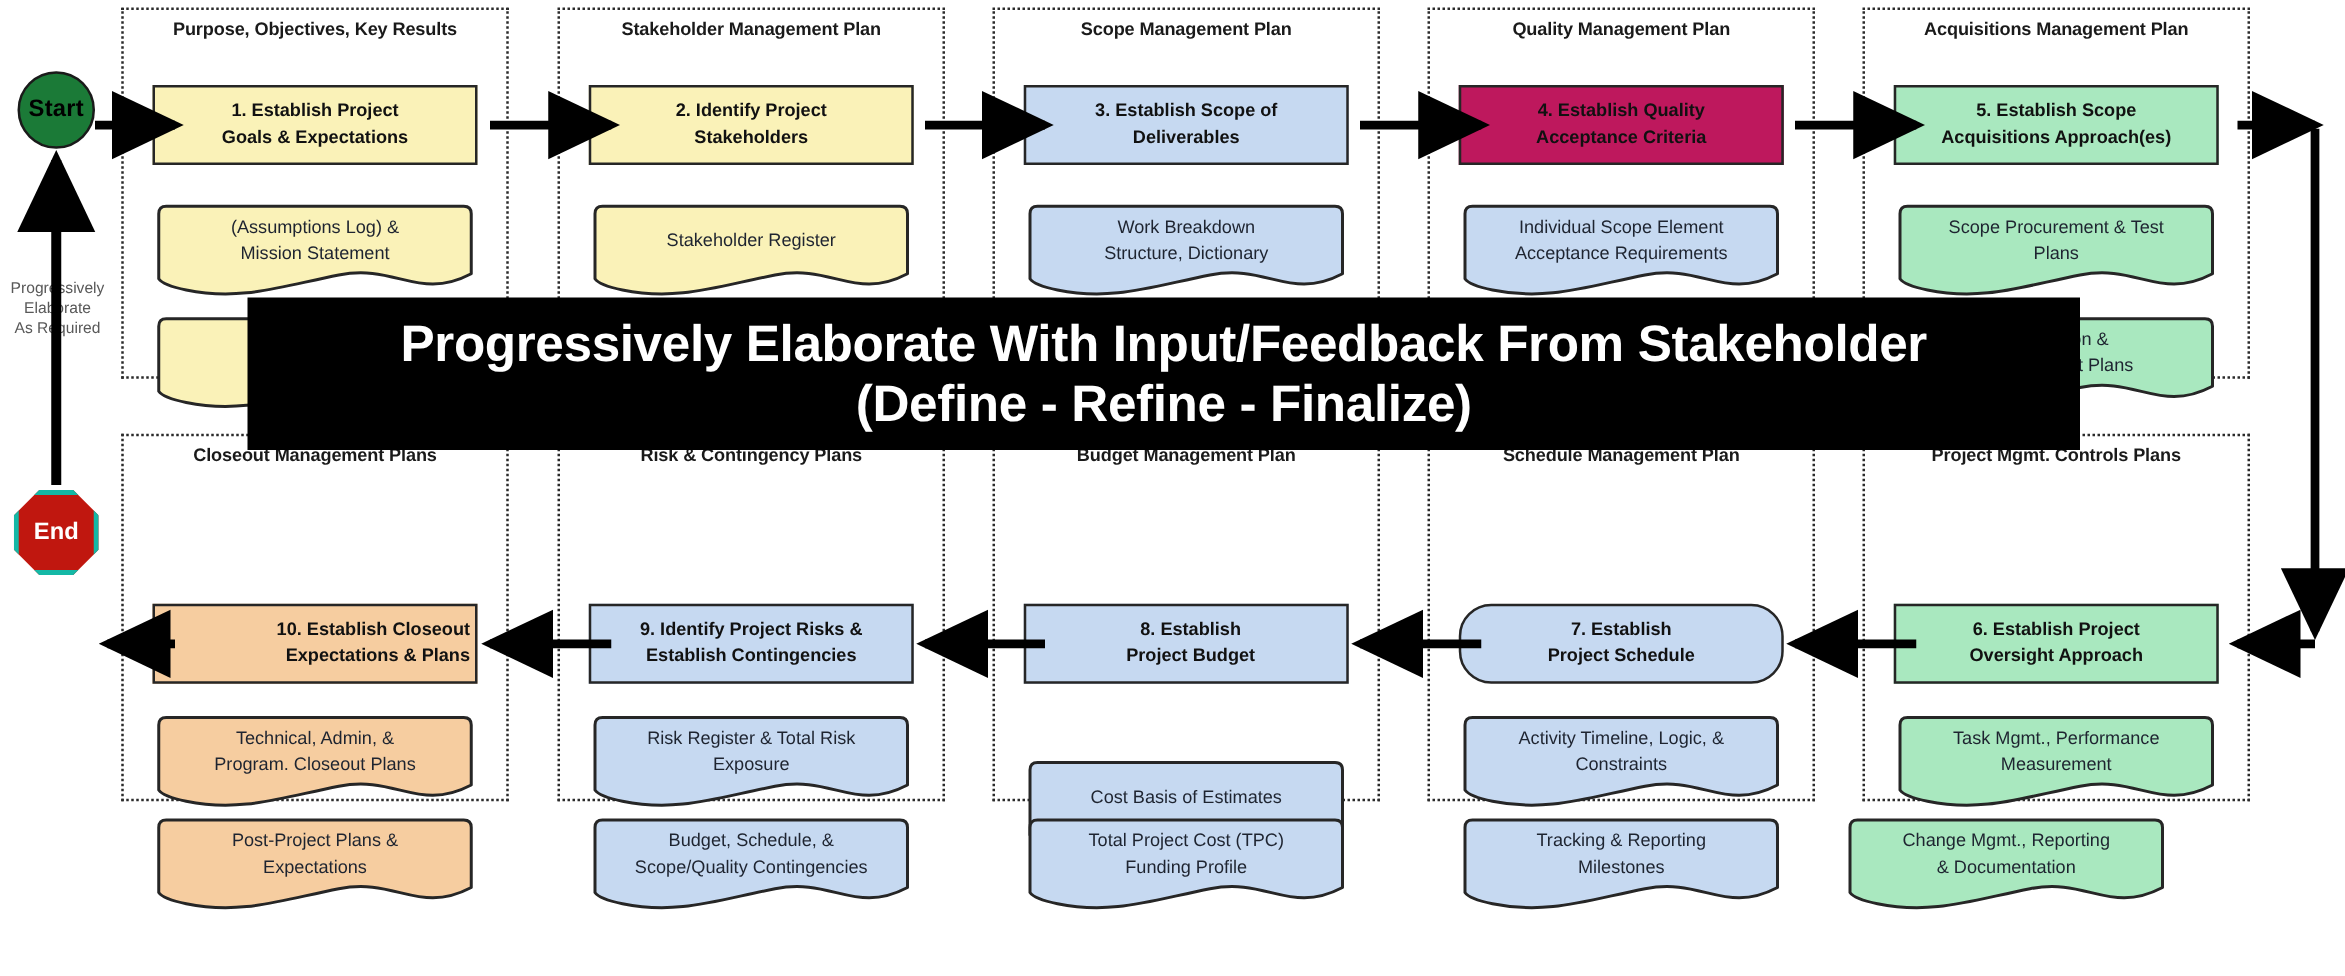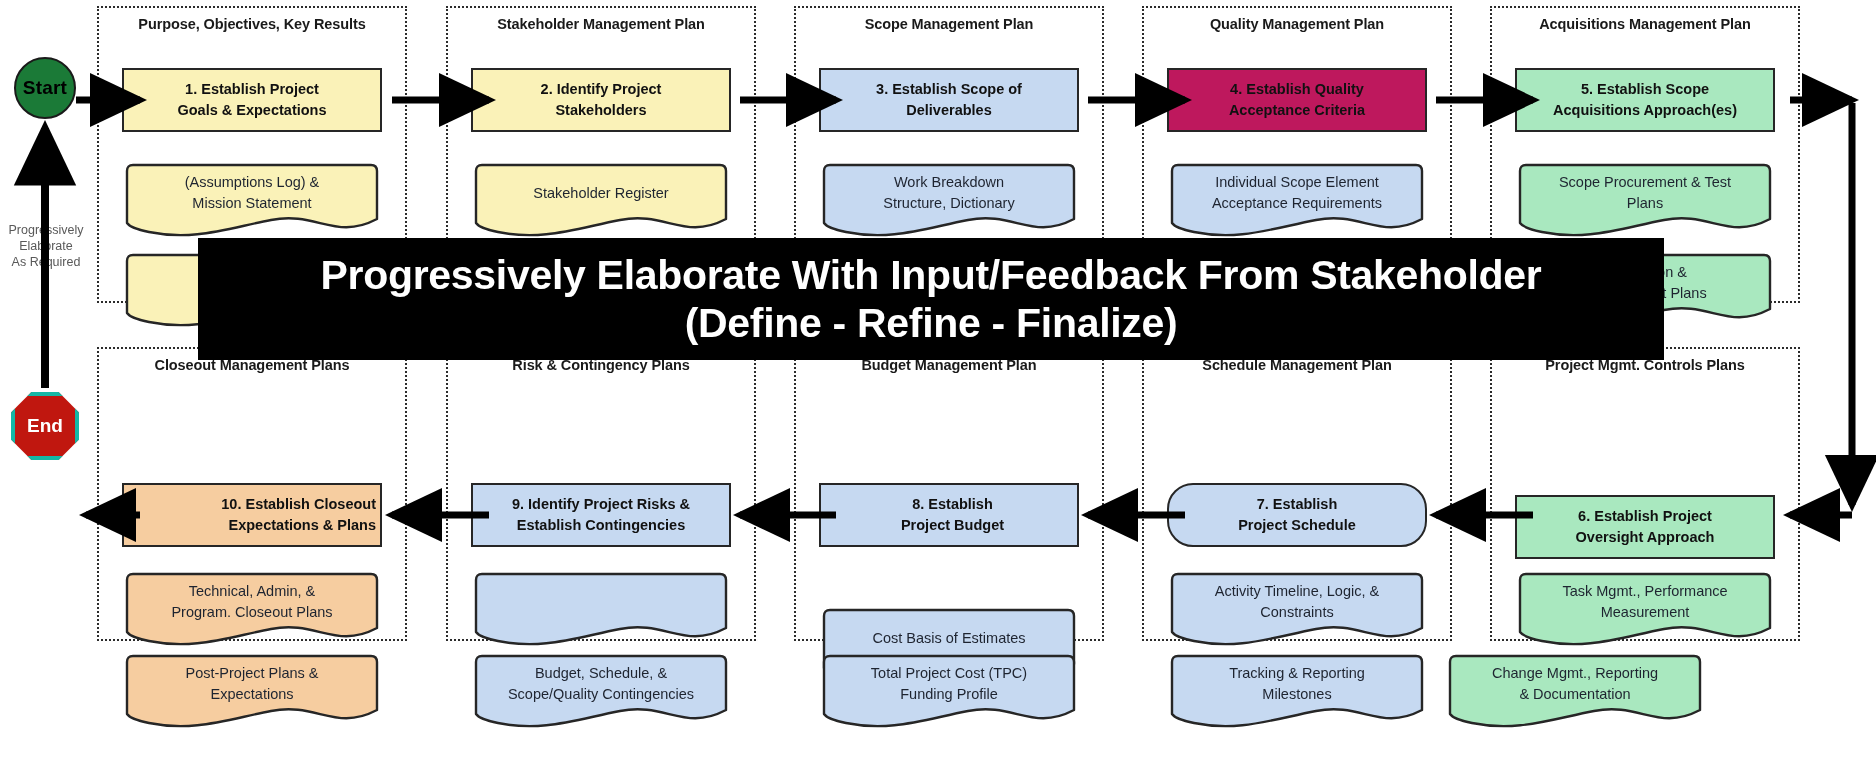--- a/index.html
+++ b/index.html
@@ -309,20 +309,24 @@
         <div class="lane-title">Risk &amp; Contingency Plans</div>
       </div>
       <div class="proc" style="left: 471px; top: 483px; width: 260px; height: 64px; background: rgb(198, 217, 241);">
         <span>9. Identify Project Risks &amp;</span>
         <span>Establish Contingencies</span>
       </div>
       <div class="docshape" style="left: 470px; top: 572px; width: 262px; height: 75px;">
         <svg viewBox="0 0 262 75" preserveAspectRatio="none">
           <path d="M6,8 Q6,2 12,2 L250,2 Q256,2 256,8 L256,56 C214,78 196,48 150,57 C104,66 72,78 28,69 C16,66.5 8,63 6,60 Z" fill="#C6D9F1" stroke="#262626" stroke-width="2.4" stroke-linejoin="round"></path>
         </svg>
+        <div class="doclabel">
+          <div>Risk Register &amp; Total Risk</div>
+          <div>Exposure</div>
+        </div>
       </div>
       <div class="docshape" style="left: 470px; top: 654px; width: 262px; height: 75px;">
         <svg viewBox="0 0 262 75" preserveAspectRatio="none">
           <path d="M6,8 Q6,2 12,2 L250,2 Q256,2 256,8 L256,56 C214,78 196,48 150,57 C104,66 72,78 28,69 C16,66.5 8,63 6,60 Z" fill="#C6D9F1" stroke="#262626" stroke-width="2.4" stroke-linejoin="round"></path>
         </svg>
         <div class="doclabel">
           <div>Budget, Schedule, &amp;</div>
           <div>Scope/Quality Contingencies</div>
         </div>
       </div>
@@ -371,34 +375,34 @@
           <path d="M6,8 Q6,2 12,2 L250,2 Q256,2 256,8 L256,56 C214,78 196,48 150,57 C104,66 72,78 28,69 C16,66.5 8,63 6,60 Z" fill="#C6D9F1" stroke="#262626" stroke-width="2.4" stroke-linejoin="round"></path>
         </svg>
         <div class="doclabel">
           <div>Tracking &amp; Reporting</div>
           <div>Milestones</div>
         </div>
       </div>
       <div class="lane" style="left: 1490px; top: 347px; width: 310px; height: 294px;">
         <div class="lane-title">Project Mgmt. Controls Plans</div>
       </div>
-      <div class="proc" style="left: 1515px; top: 483px; width: 260px; height: 64px; background: rgb(169, 232, 191); margin-top: 12px;">
+      <div class="proc" style="left: 1515px; top: 483px; width: 260px; height: 64px; background: rgb(169, 232, 191);">
         <span>6. Establish Project</span>
         <span>Oversight Approach</span>
       </div>
       <div class="docshape" style="left: 1514px; top: 572px; width: 262px; height: 75px;">
         <svg viewBox="0 0 262 75" preserveAspectRatio="none">
           <path d="M6,8 Q6,2 12,2 L250,2 Q256,2 256,8 L256,56 C214,78 196,48 150,57 C104,66 72,78 28,69 C16,66.5 8,63 6,60 Z" fill="#A9E8BF" stroke="#262626" stroke-width="2.4" stroke-linejoin="round"></path>
         </svg>
         <div class="doclabel">
           <div>Task Mgmt., Performance</div>
           <div>Measurement</div>
         </div>
       </div>
-      <div class="docshape" style="left: 1444px; top: 654px; width: 262px; height: 75px;">
+      <div class="docshape" style="left: 1474px; top: 654px; width: 262px; height: 75px;">
         <svg viewBox="0 0 262 75" preserveAspectRatio="none">
           <path d="M6,8 Q6,2 12,2 L250,2 Q256,2 256,8 L256,56 C214,78 196,48 150,57 C104,66 72,78 28,69 C16,66.5 8,63 6,60 Z" fill="#A9E8BF" stroke="#262626" stroke-width="2.4" stroke-linejoin="round"></path>
         </svg>
         <div class="doclabel">
           <div>Change Mgmt., Reporting</div>
           <div>&amp; Documentation</div>
         </div>
       </div>
     </div>
 

